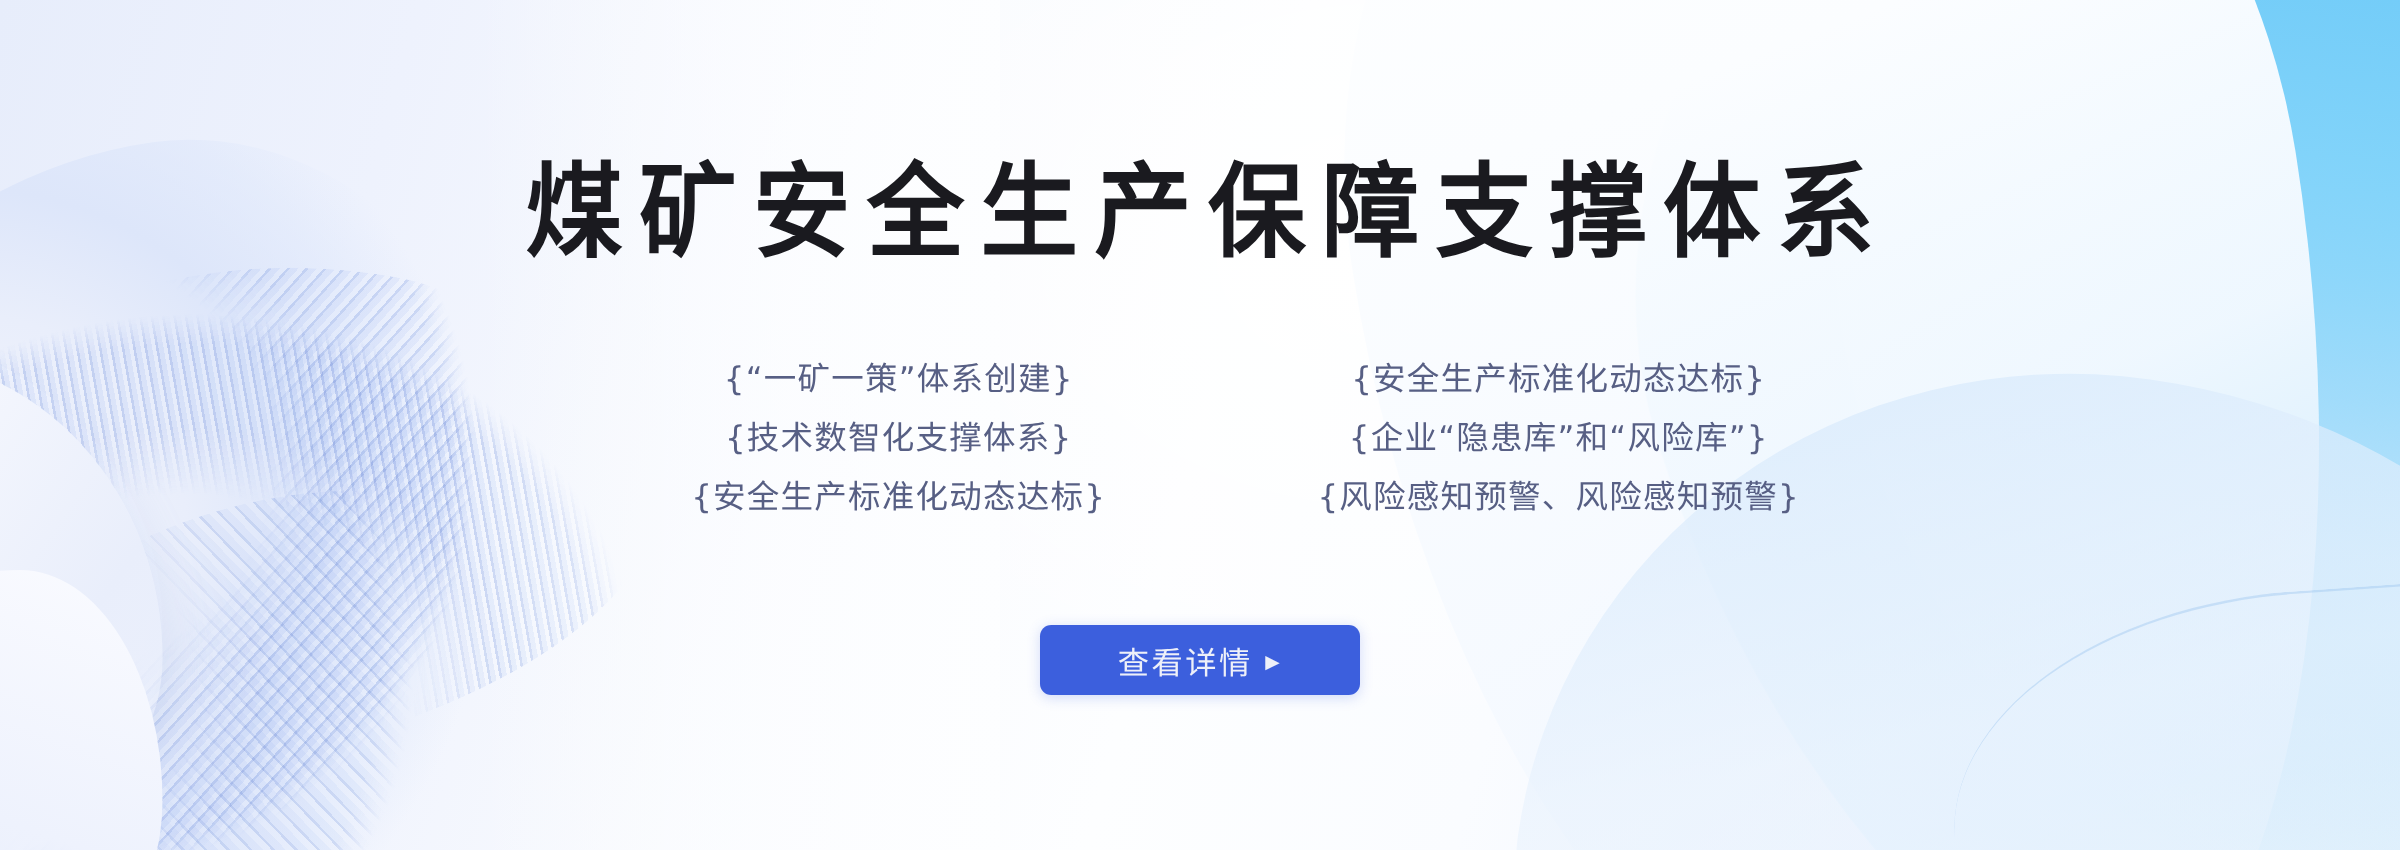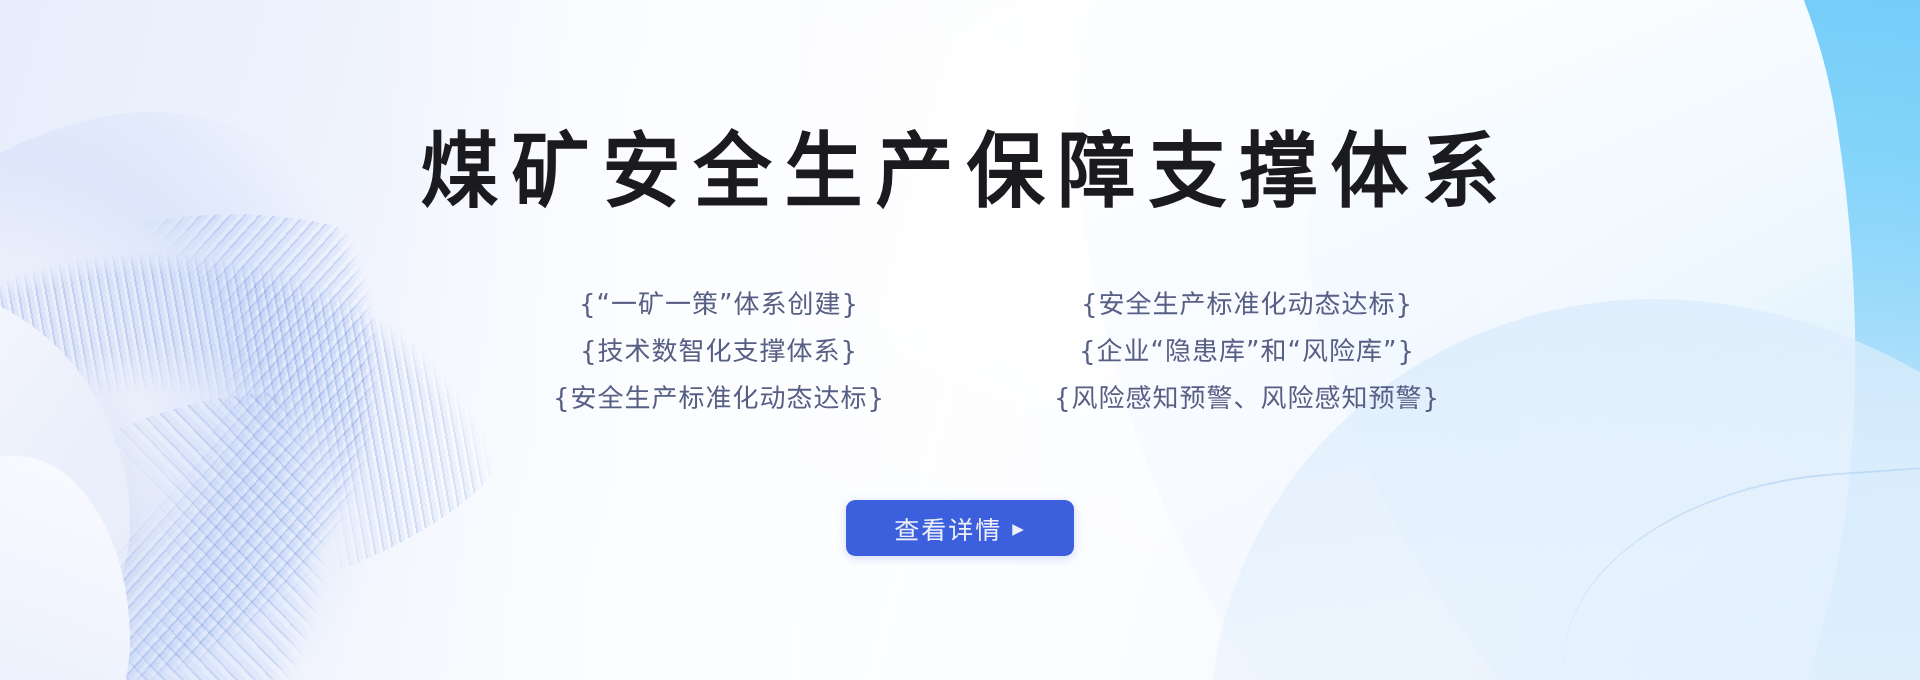--- a/index.html
+++ b/index.html
@@ -318,21 +318,21 @@
     left: 0;
     right: 0;
     display: flex;
     justify-content: center;
   }
   .cta-button {
     display: inline-flex;
     align-items: center;
     justify-content: center;
     gap: 10px;
-    width: 228px;
+    width: 256px;
     height: 56px;
     border: none;
     border-radius: 9px;
     background: #3c5fdd;
     color: #eef0f9;
     font-size: 25px;
     letter-spacing: 2px;
     font-family: "DejaVu Sans", "Liberation Sans", sans-serif;
     cursor: pointer;
     box-shadow: 0 2px 10px rgba(60,95,221,0.22);

